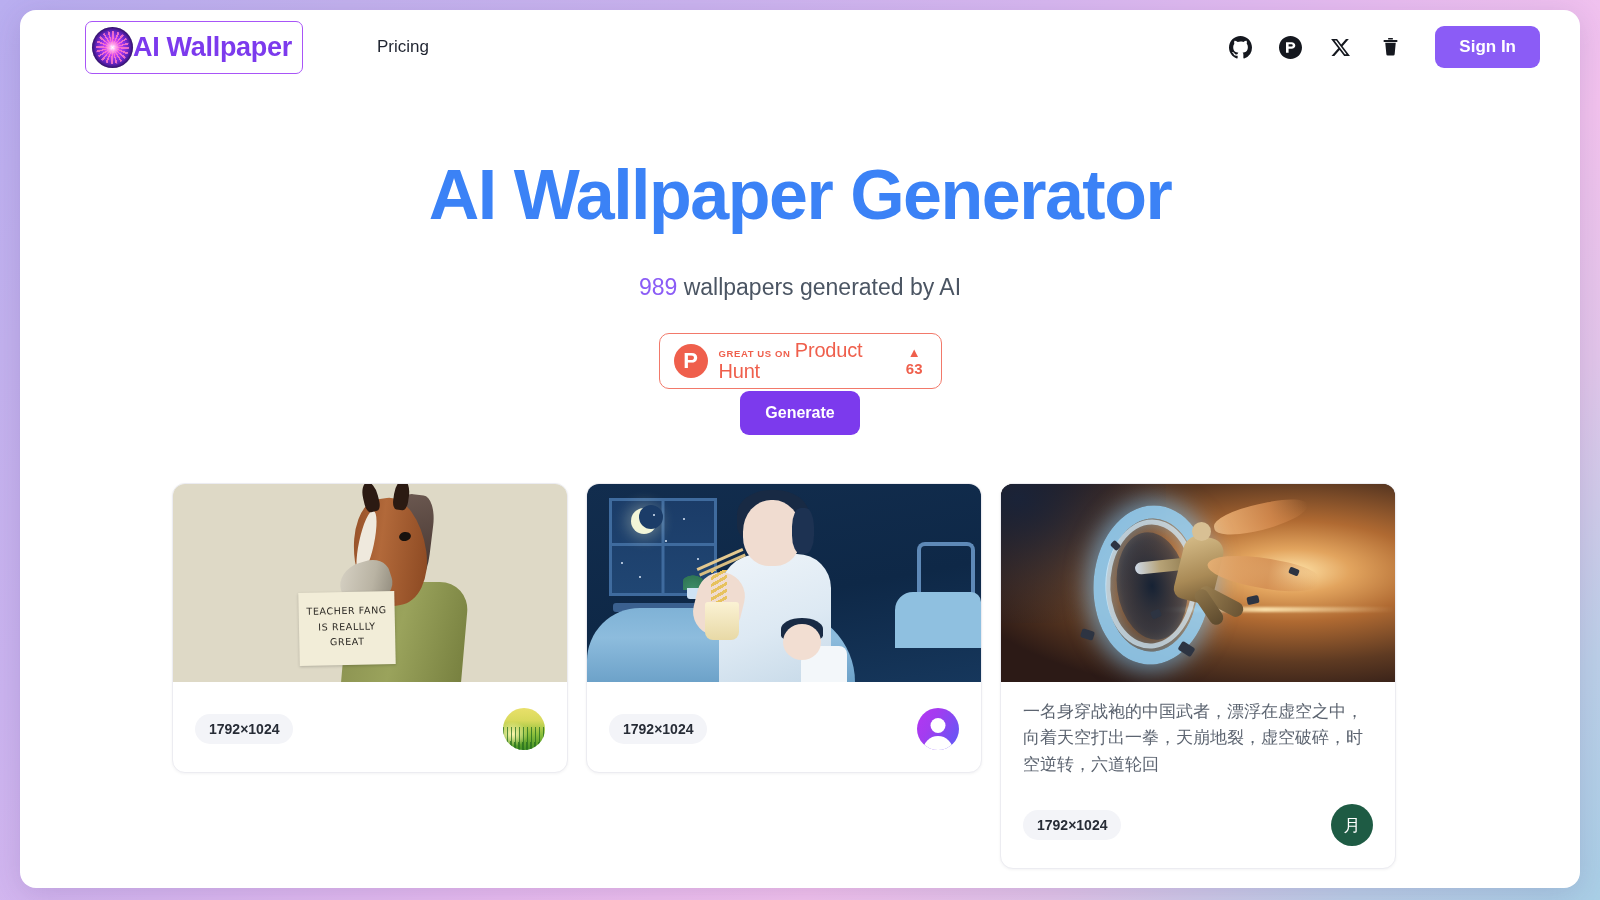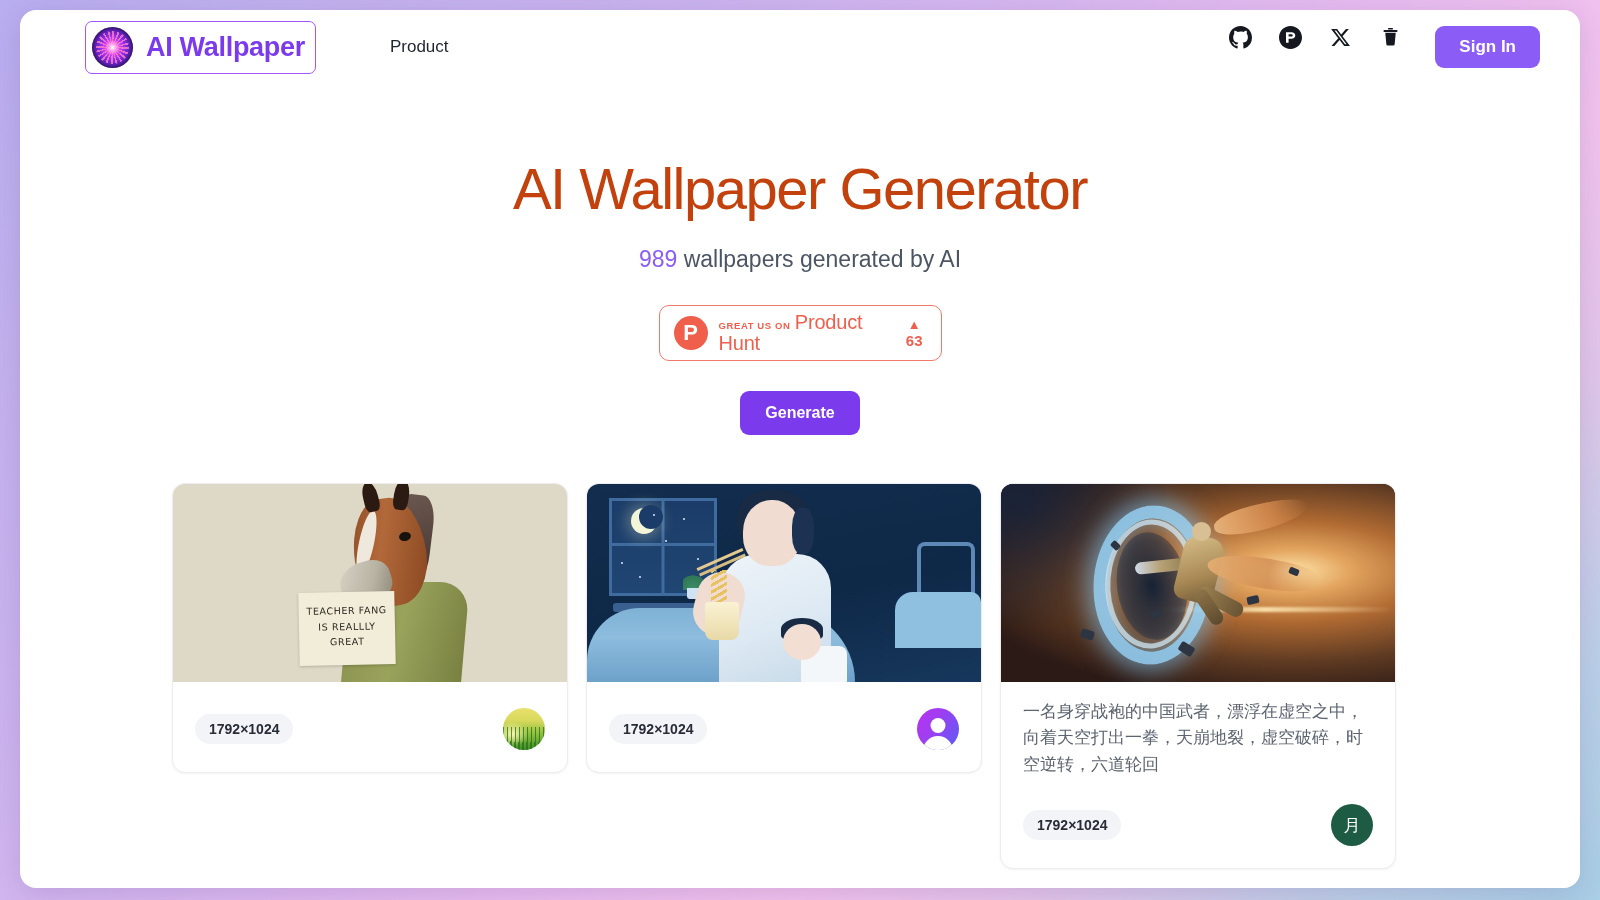--- a/index.html
+++ b/index.html
@@ -46,21 +46,20 @@
     width: 100%;
     height: 74px;
     display: flex;
     align-items: center;
     padding: 0 40px 0 65px;
   }
 
   .brand {
     display: flex;
     align-items: center;
-    gap: 13px;
     padding: 5px 10px 5px 6px;
     border: 1.6px solid #a855f7;
     border-radius: 7px;
     text-decoration: none;
     cursor: pointer;
   }
 
   .brand-logo {
     width: 41px;
     height: 41px;
@@ -108,21 +107,21 @@
   .nav-link {
     font-size: 17px;
     color: #1f2430;
     text-decoration: none;
     cursor: pointer;
   }
 
   .nav-right {
     margin-left: auto;
     display: flex;
-    align-items: flex-start;
+    align-items: center;
     gap: 27px;
   }
 
   .social-icon {
     width: 23px;
     height: 23px;
     display: flex;
     align-items: center;
     justify-content: center;
     cursor: pointer;
@@ -146,29 +145,29 @@
   
   .hero {
     position: absolute;
     left: 0;
     top: 150px;
     width: 100%;
     text-align: center;
   }
 
   .hero-title {
-    font-size: 58px;
-    font-weight: normal;
-    color: #c2410c;
+    font-size: 70px;
+    font-weight: bold;
+    color: #3b82f6;
     letter-spacing: -1.5px;
     line-height: 1.0;
   }
 
   .hero-sub {
-    margin-top: 28px;
+    margin-top: 44px;
     font-size: 23px;
     color: #4b5563;
   }
   .hero-sub .count {
     color: #8b5cf6;
     font-weight: normal;
   }
 
   
   .ph-badge {
@@ -681,21 +680,21 @@
 <div class="app-frame">
 
   <div class="navbar">
 
     <a class="brand">
       <span class="brand-logo"></span>
       <span class="brand-name">AI Wallpaper</span>
     </a>
 
     <div class="nav-links">
-      <a class="nav-link">Product</a>
+      <a class="nav-link">Pricing</a>
     </div>
 
     <div class="nav-right">
 
       <a class="social-icon" title="GitHub">
         <svg width="23" height="23" viewBox="0 0 16 16" fill="currentColor" aria-hidden="true">
           <path d="M8 0C3.58 0 0 3.58 0 8c0 3.54 2.29 6.53 5.47 7.59.4.07.55-.17.55-.38
           0-.19-.01-.82-.01-1.49-2.01.37-2.53-.49-2.69-.94-.09-.23-.48-.94-.82-1.13-.28-.15-.68-.52-.01-.53.63-.01
           1.08.58 1.23.82.72 1.21 1.87.87 2.33.66.07-.52.28-.87.51-1.07-1.78-.2-3.64-.89-3.64-3.95
           0-.87.31-1.59.82-2.15-.08-.2-.36-1.02.08-2.12 0 0 .67-.21 2.2.82a7.4 7.4 0 0 1 2-.27c.68 0 1.36.09 2 .27

